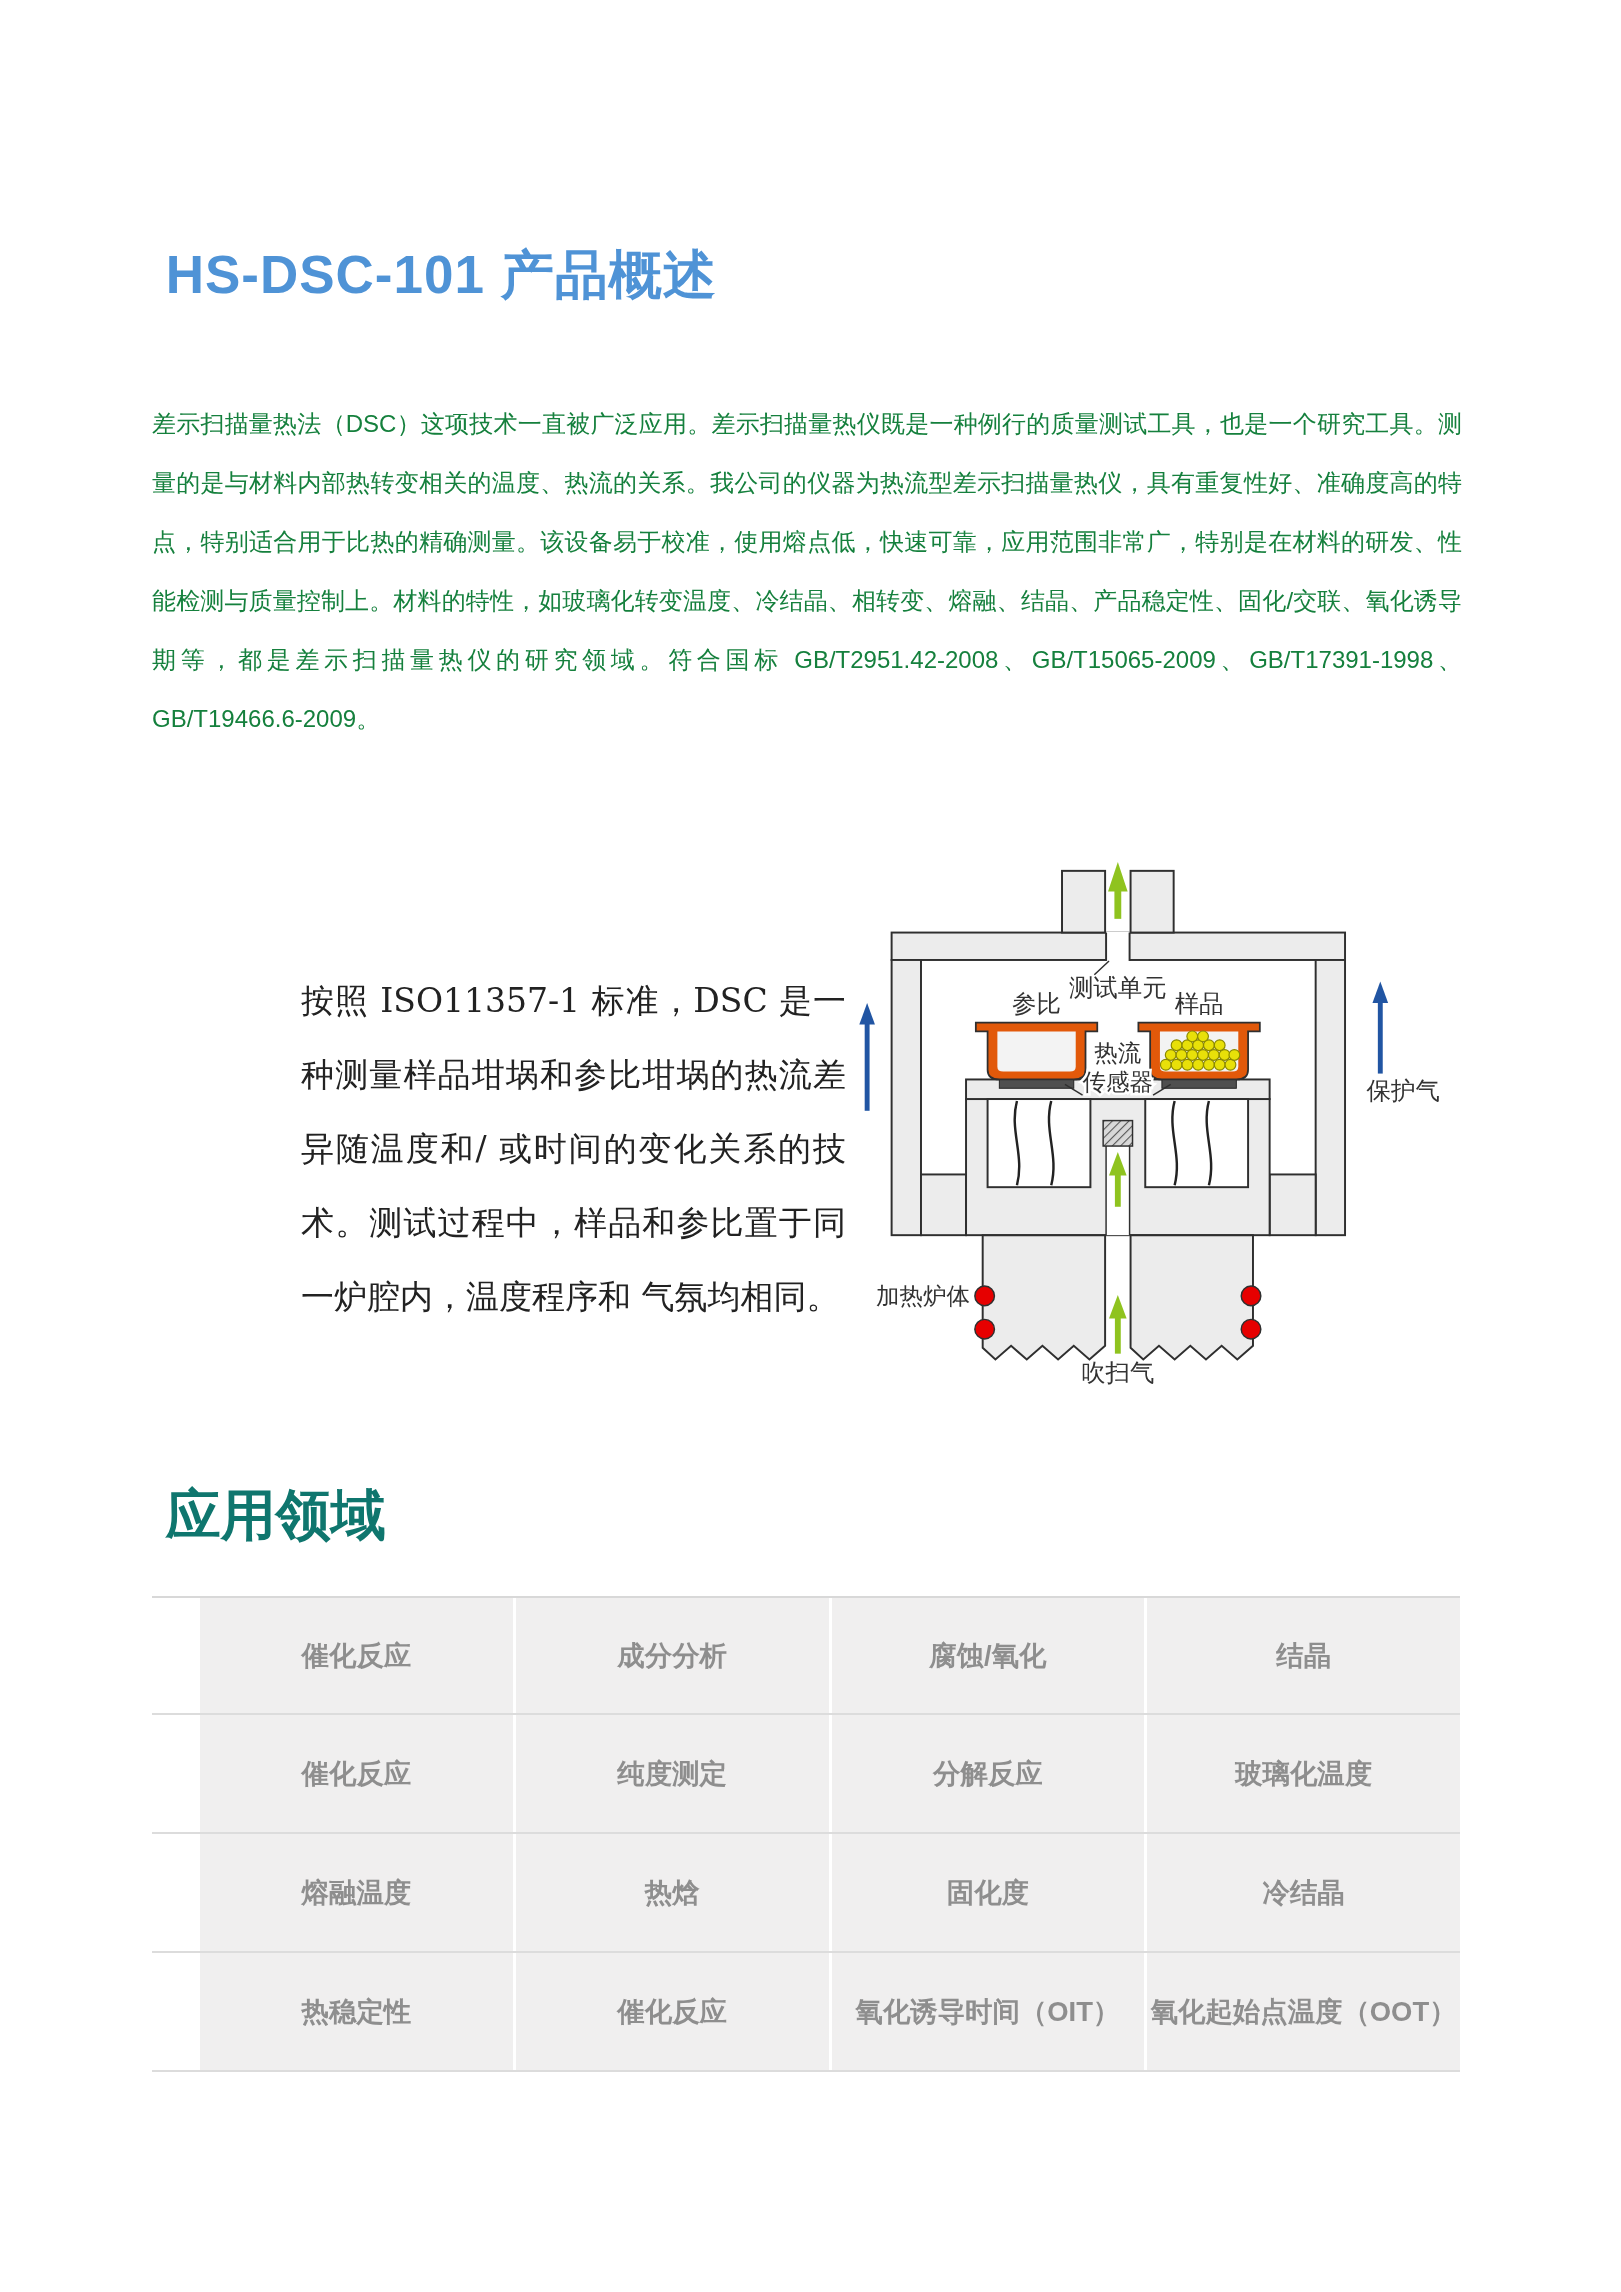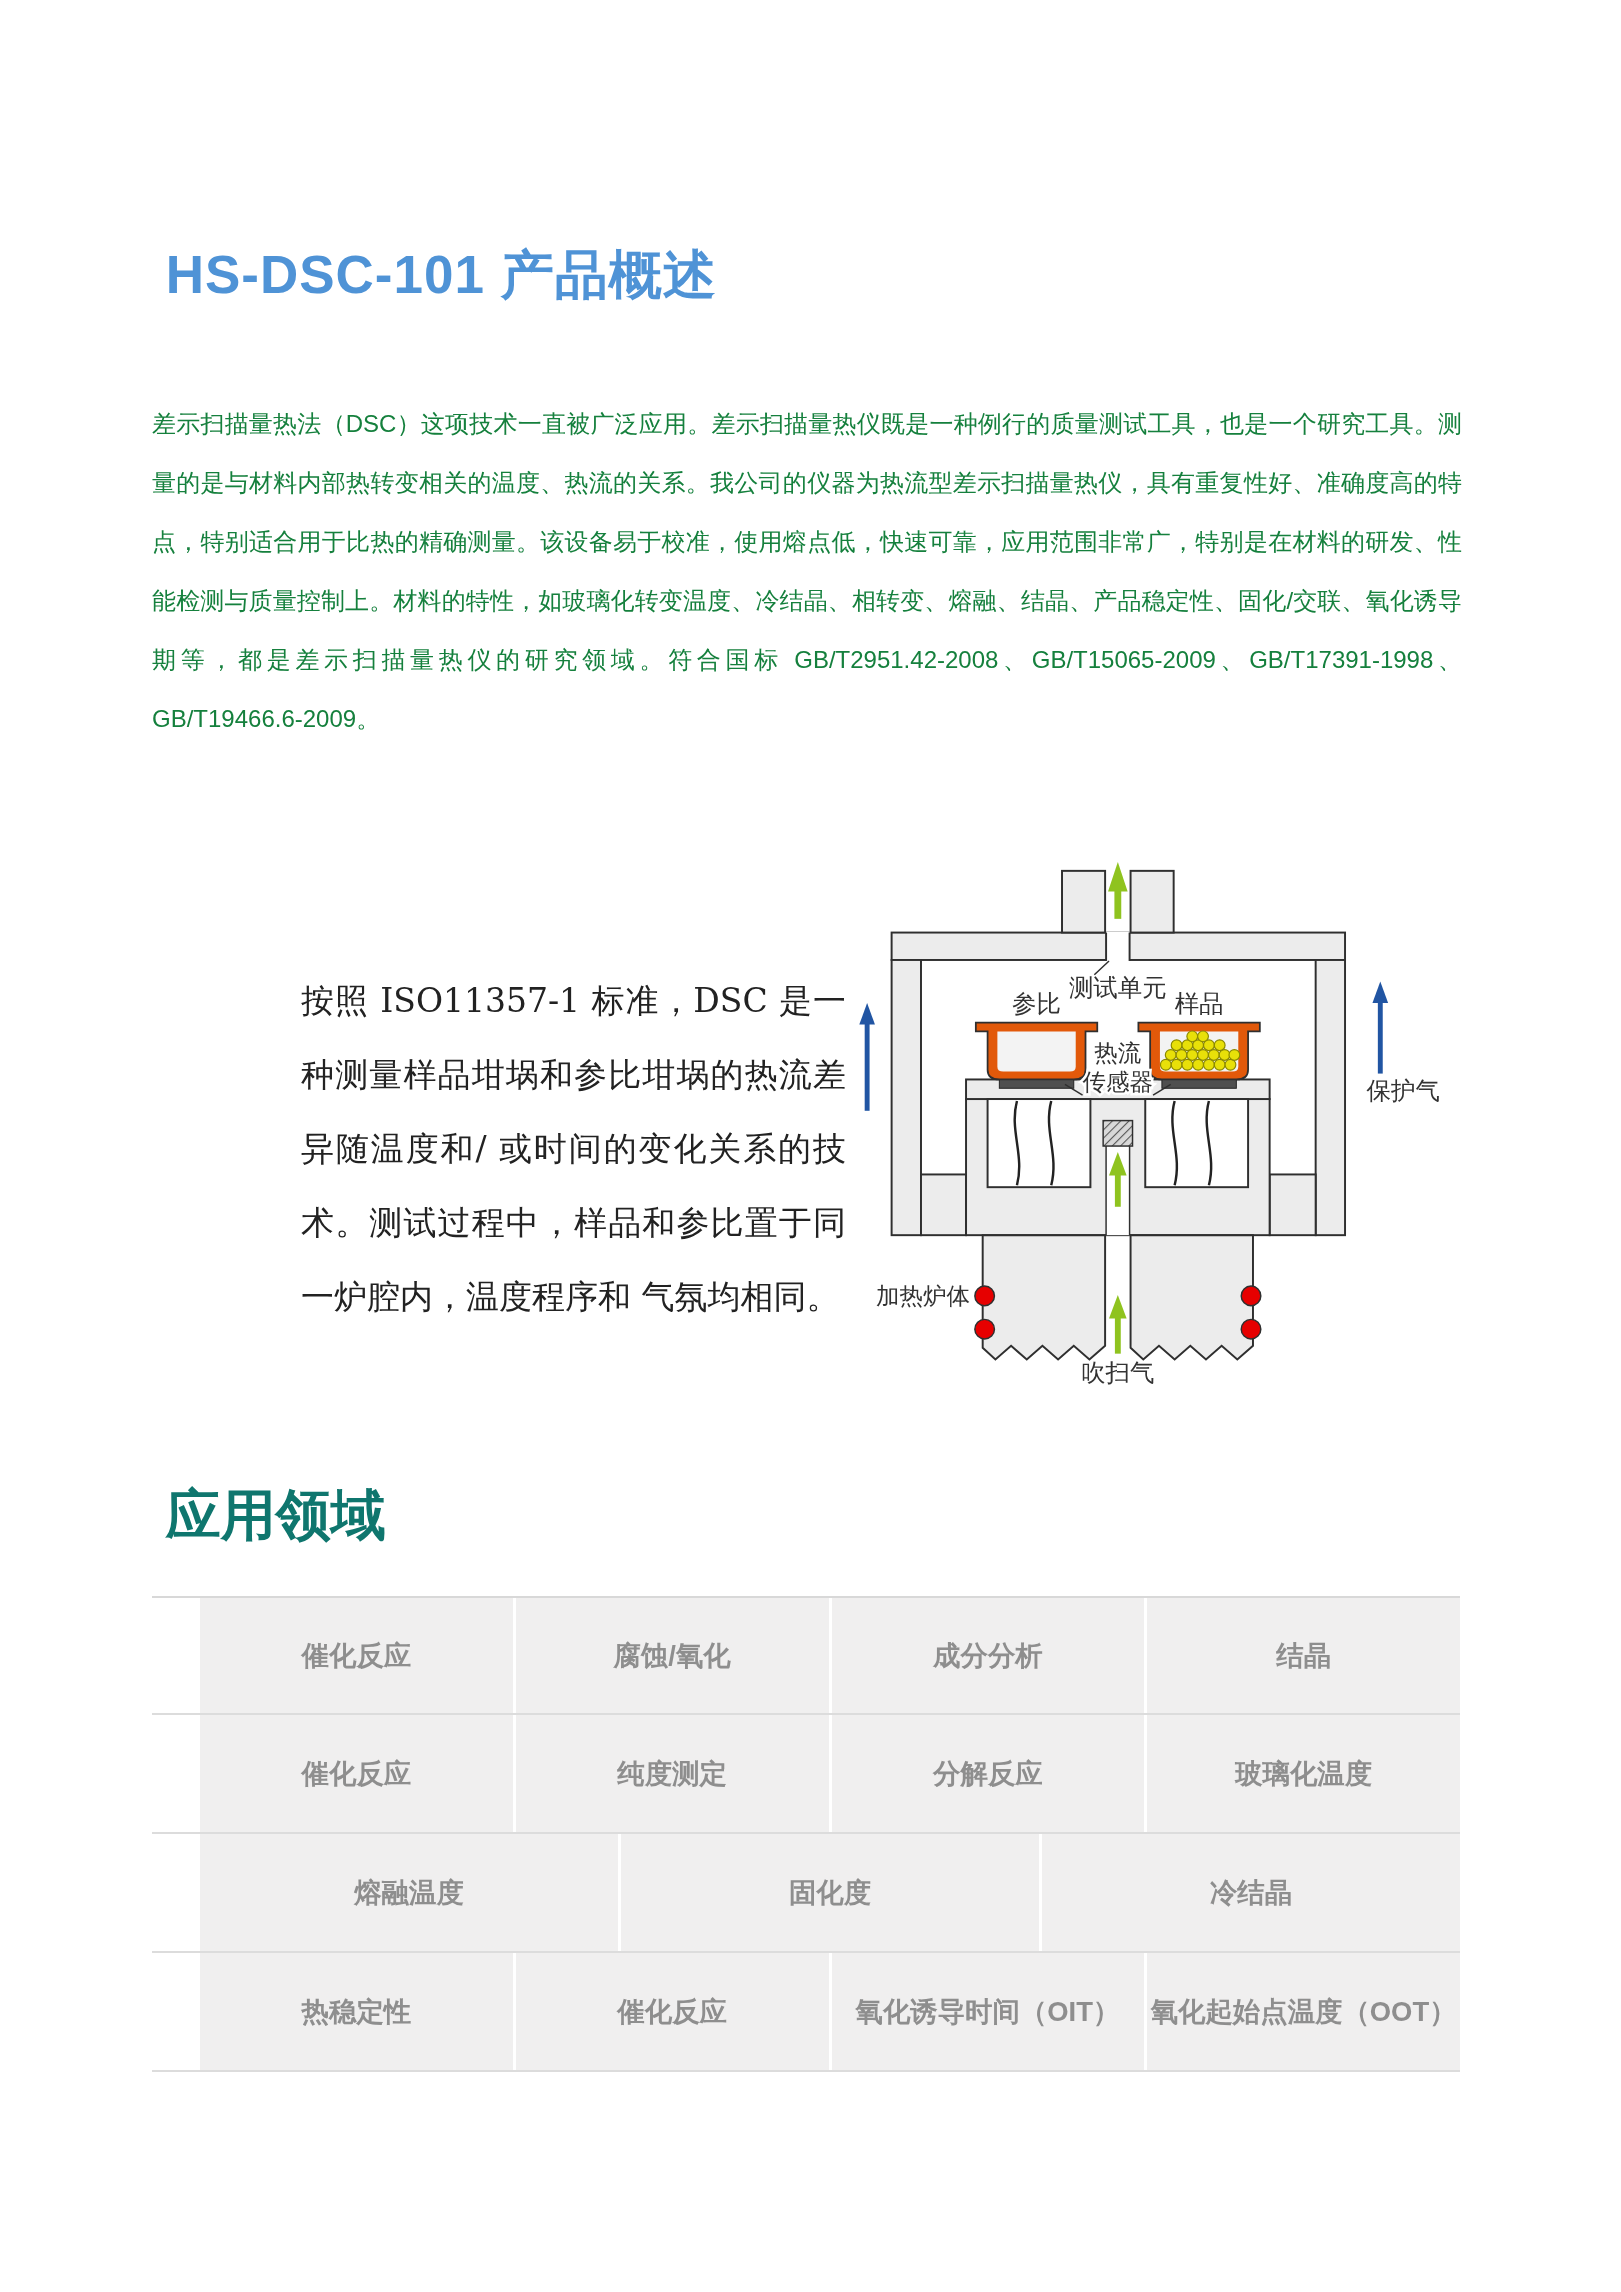--- a/index.html
+++ b/index.html
@@ -187,32 +187,33 @@
           <text class="dlabel" x="273" y="576" font-size="25" text-anchor="middle">吹扫气</text>
         </svg>
       </div>
     </div>
 
     <h2 class="apps-title">应用领域</h2>
 
     <div class="apps">
       <div class="apps-row first">
         <div class="apps-cell">催化反应</div>
+        <div class="apps-cell">成分分析</div>
         <div class="apps-cell">腐蚀/氧化</div>
-        <div class="apps-cell">成分分析</div>
         <div class="apps-cell">结晶</div>
       </div>
       <div class="apps-row">
         <div class="apps-cell">催化反应</div>
         <div class="apps-cell">纯度测定</div>
         <div class="apps-cell">分解反应</div>
         <div class="apps-cell">玻璃化温度</div>
       </div>
       <div class="apps-row">
         <div class="apps-cell">熔融温度</div>
+        <div class="apps-cell">热焓</div>
         <div class="apps-cell">固化度</div>
         <div class="apps-cell">冷结晶</div>
       </div>
       <div class="apps-row">
         <div class="apps-cell">热稳定性</div>
         <div class="apps-cell">催化反应</div>
         <div class="apps-cell">氧化诱导时间（OIT）</div>
         <div class="apps-cell">氧化起始点温度（OOT）</div>
       </div>
     </div>

